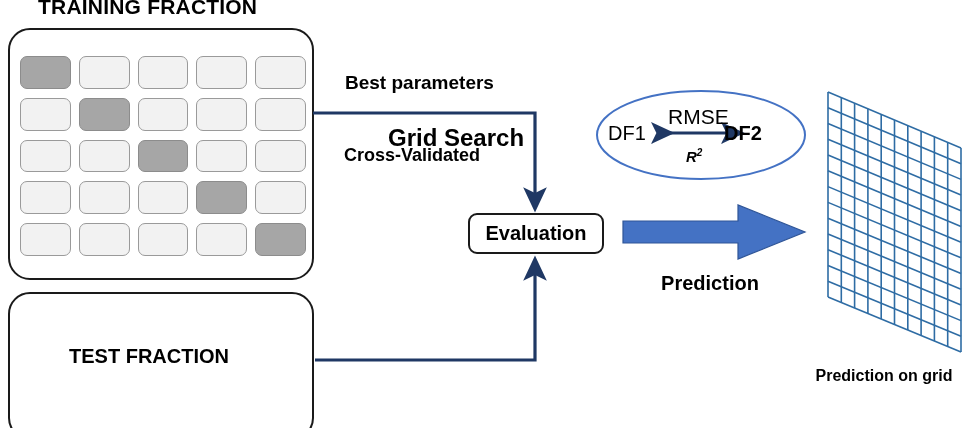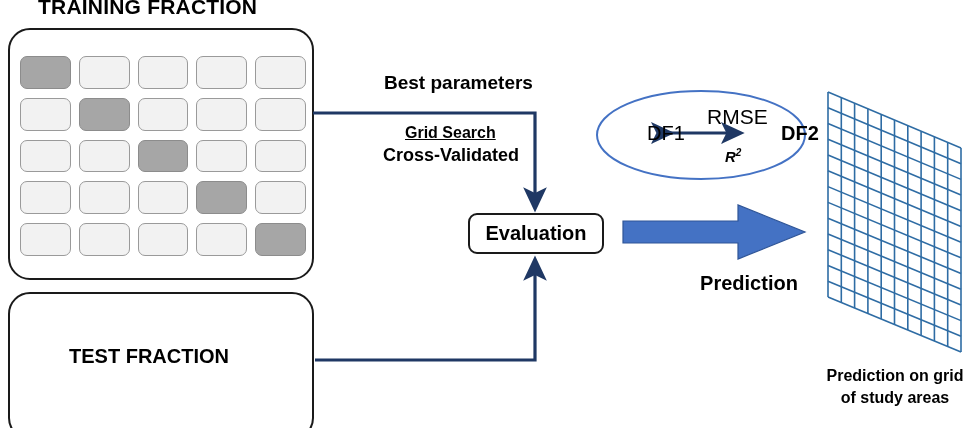--- a/index.html
+++ b/index.html
@@ -9,30 +9,30 @@
   .title-training{left:38px;top:-5px;font-size:21px;font-weight:bold;color:#000;letter-spacing:.2px;}
   .roundbox{border:2.5px solid #1a1a1a;border-radius:22px;background:#fff;box-sizing:border-box;}
   #training-box{left:8px;top:28px;width:306px;height:252px;}
   #test-box{left:8px;top:292px;width:306px;height:148px;}
   .test-label{left:8px;top:345px;width:282px;text-align:center;font-size:20px;font-weight:bold;color:#000;}
   .cellgrid{position:absolute;left:10px;top:26px;width:286px;height:200px;
             display:grid;grid-template-columns:repeat(5,1fr);grid-template-rows:repeat(5,1fr);
             gap:9px 8px;}
   .cell{border:1.3px solid #9a9a9a;border-radius:7px;background:#F2F2F2;}
   .cell.on{background:#A6A6A6;border-color:#8c8c8c;}
-  .lbl{color:#000;font-weight:bold;margin-left:39px;}
+  .lbl{color:#000;font-weight:bold;}
   #lbl-best{left:345px;top:72px;font-size:19px;}
-  #lbl-gs1{left:366px;top:124px;font-size:16px;text-decoration:underline;}
+  #lbl-gs1{left:388px;top:124px;font-size:24px;}
   #lbl-gs2{left:344px;top:145px;font-size:18px;}
   #eval-box{left:468px;top:213px;width:136px;height:41px;border:2px solid #1a1a1a;border-radius:9px;background:#fff;
             display:flex;align-items:center;justify-content:center;font-size:20px;font-weight:bold;box-sizing:border-box;}
   #lbl-regression{left:620px;top:272px;width:180px;text-align:center;font-size:20px;font-weight:bold;}
-  #lbl-pred{left:772px;top:365px;width:168px;text-align:center;font-size:16px;font-weight:bold;line-height:1.35;}
+  #lbl-pred{left:800px;top:365px;width:168px;text-align:center;font-size:16px;font-weight:bold;line-height:1.35;}
   #df1{left:608px;top:122px;font-size:20px;font-weight:normal;}
-  #df2{left:742px;top:122px;font-size:20px;font-weight:bold;}
+  #df2{left:724px;top:122px;font-size:20px;font-weight:bold;}
   #rmse{left:668px;top:105px;font-size:21px;font-weight:normal;}
   #r2{left:686px;top:147px;font-size:15px;font-weight:bold;font-style:italic;}
   #r2 sup{font-size:10px;}
   svg{position:absolute;left:0;top:0;overflow:visible;}
 </style>
 </head>
 <body>
 
 <div class="abs title-training">TRAINING FRACTION</div>
 
@@ -122,14 +122,13 @@
 <div class="abs" id="eval-box">Evaluation</div>
 
 <div class="abs lbl" id="df1">DF1</div>
 <div class="abs lbl" id="df2">DF2</div>
 <div class="abs lbl" id="rmse">RMSE</div>
 <div class="abs lbl" id="r2"><span>R</span><sup>2</sup></div>
 
 <div class="abs lbl" id="lbl-regression">Prediction</div>
 <div class="abs lbl" id="lbl-pred">
   <span>Prediction on grid</span><br>
-  <span>of study areas</span>
 </div>
 
 </body></html>

